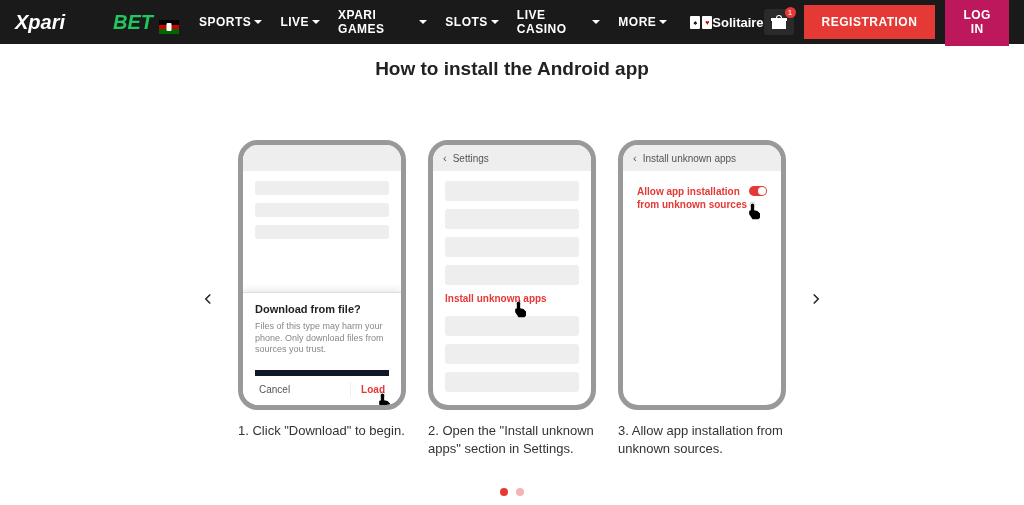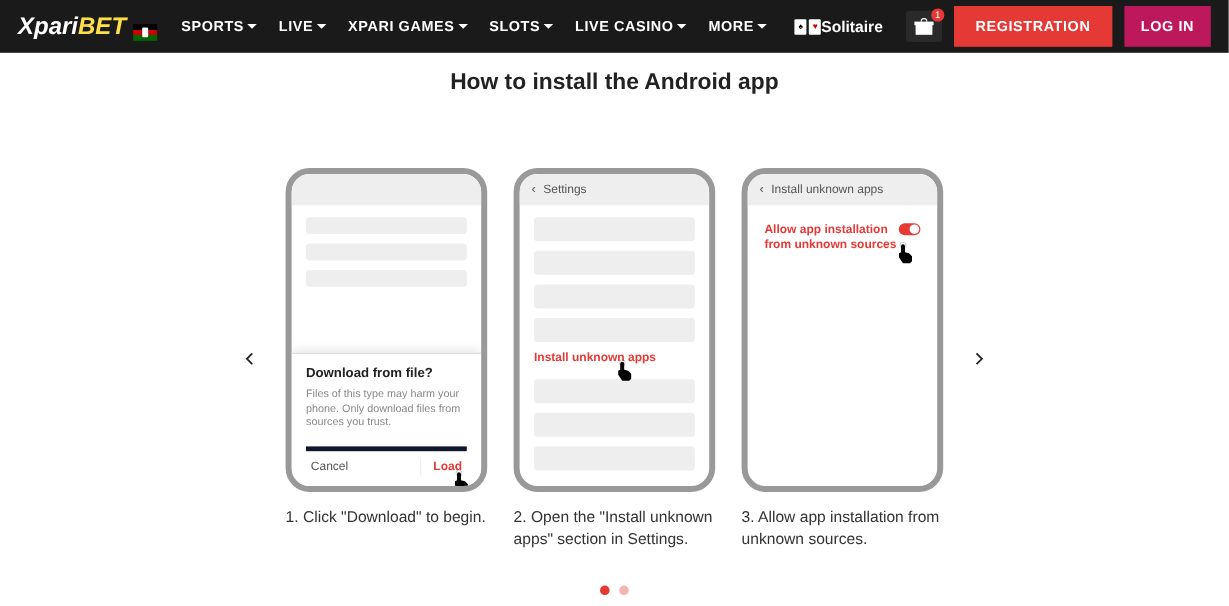--- a/index.html
+++ b/index.html
@@ -2,21 +2,21 @@
 <html><head>
   <meta charset="utf-8">
   <style>
     * { box-sizing: border-box; margin: 0; padding: 0; }
     body { font-family: Arial, sans-serif; background: #fff; width: 1024px; }
     
     
     .header { background: #1a1a1a; height: 44px; display: flex; align-items: center; padding: 0 15px; }
     .logo { font-size: 20px; font-weight: bold; font-style: italic; display: flex; align-items: flex-end; }
     .logo-x { color: #fff; }
-    .logo-bet { color: #fde047; }
+    .logo-bet { color: #22c55e; margin-left: 48px; }
     .flag { width: 20px; height: 14px; margin-left: 6px; background: linear-gradient(to bottom, #000 0%, #000 33%, #c00 33%, #c00 66%, #060 66%, #060 100%); position: relative; }
     .flag::after { content: ''; position: absolute; left: 50%; top: 50%; transform: translate(-50%, -50%); width: 5px; height: 8px; background: #fff; border-radius: 1px; }
     
     .nav { display: flex; align-items: center; margin-left: 20px; gap: 18px; }
     .nav-item { color: #fff; font-size: 12px; font-weight: bold; letter-spacing: 0.5px; display: flex; align-items: center; gap: 3px; cursor: pointer; }
     .chevron { display: inline-block; width: 0; height: 0; border-left: 4px solid transparent; border-right: 4px solid transparent; border-top: 4px solid #fff; }
     
     .nav-solitaire { display: flex; align-items: center; gap: 0; color: #fff; font-size: 13px; font-weight: bold; margin-left: 5px; }
     .cards-icon { display: flex; gap: 2px; }
     .card { width: 10px; height: 13px; background: #fff; border-radius: 1px; display: flex; align-items: center; justify-content: center; font-size: 7px; }
@@ -51,21 +51,21 @@
     .phone-back { margin-right: 6px; font-size: 11px; }
     .phone-body { padding: 10px 12px; }
     
     .skeleton { background: #eee; border-radius: 3px; margin-bottom: 8px; }
     .sk-lg { height: 14px; }
     .sk-md { height: 20px; }
     
     .modal { position: absolute; bottom: 0; left: 0; right: 0; background: #fff; border-top: 1px solid #ddd; padding: 10px 12px 8px; box-shadow: 0 -2px 8px rgba(0,0,0,0.1); }
     .modal-title { font-size: 11px; font-weight: bold; color: #222; margin-bottom: 6px; }
     .modal-text { font-size: 9px; color: #888; line-height: 1.3; margin-bottom: 14px; }
-    .modal-btns { display: flex; justify-content: space-between; border-top: 4px solid #0f172a; padding-top: 6px; gap: 41px; }
+    .modal-btns { display: flex; justify-content: space-between; border-top: 6px solid #0f172a; padding-top: 6px; gap: 41px; }
     .modal-btn { font-size: 10px; padding: 2px 4px; }
     .modal-cancel { color: #555; }
     .modal-load { color: #e53935; font-weight: bold; position: relative; padding-right: 4px; padding-left: 10px; border-left: 1px solid #eee; }
     
     .tap { position: absolute; width: 20px; height: 20px; pointer-events: none; }
     .tap svg { width: 100%; height: 100%; }
     
     .red-link { color: #e53935; font-size: 10px; font-weight: bold; position: relative; margin-top: 4px; margin-bottom: 12px; }
     
     

